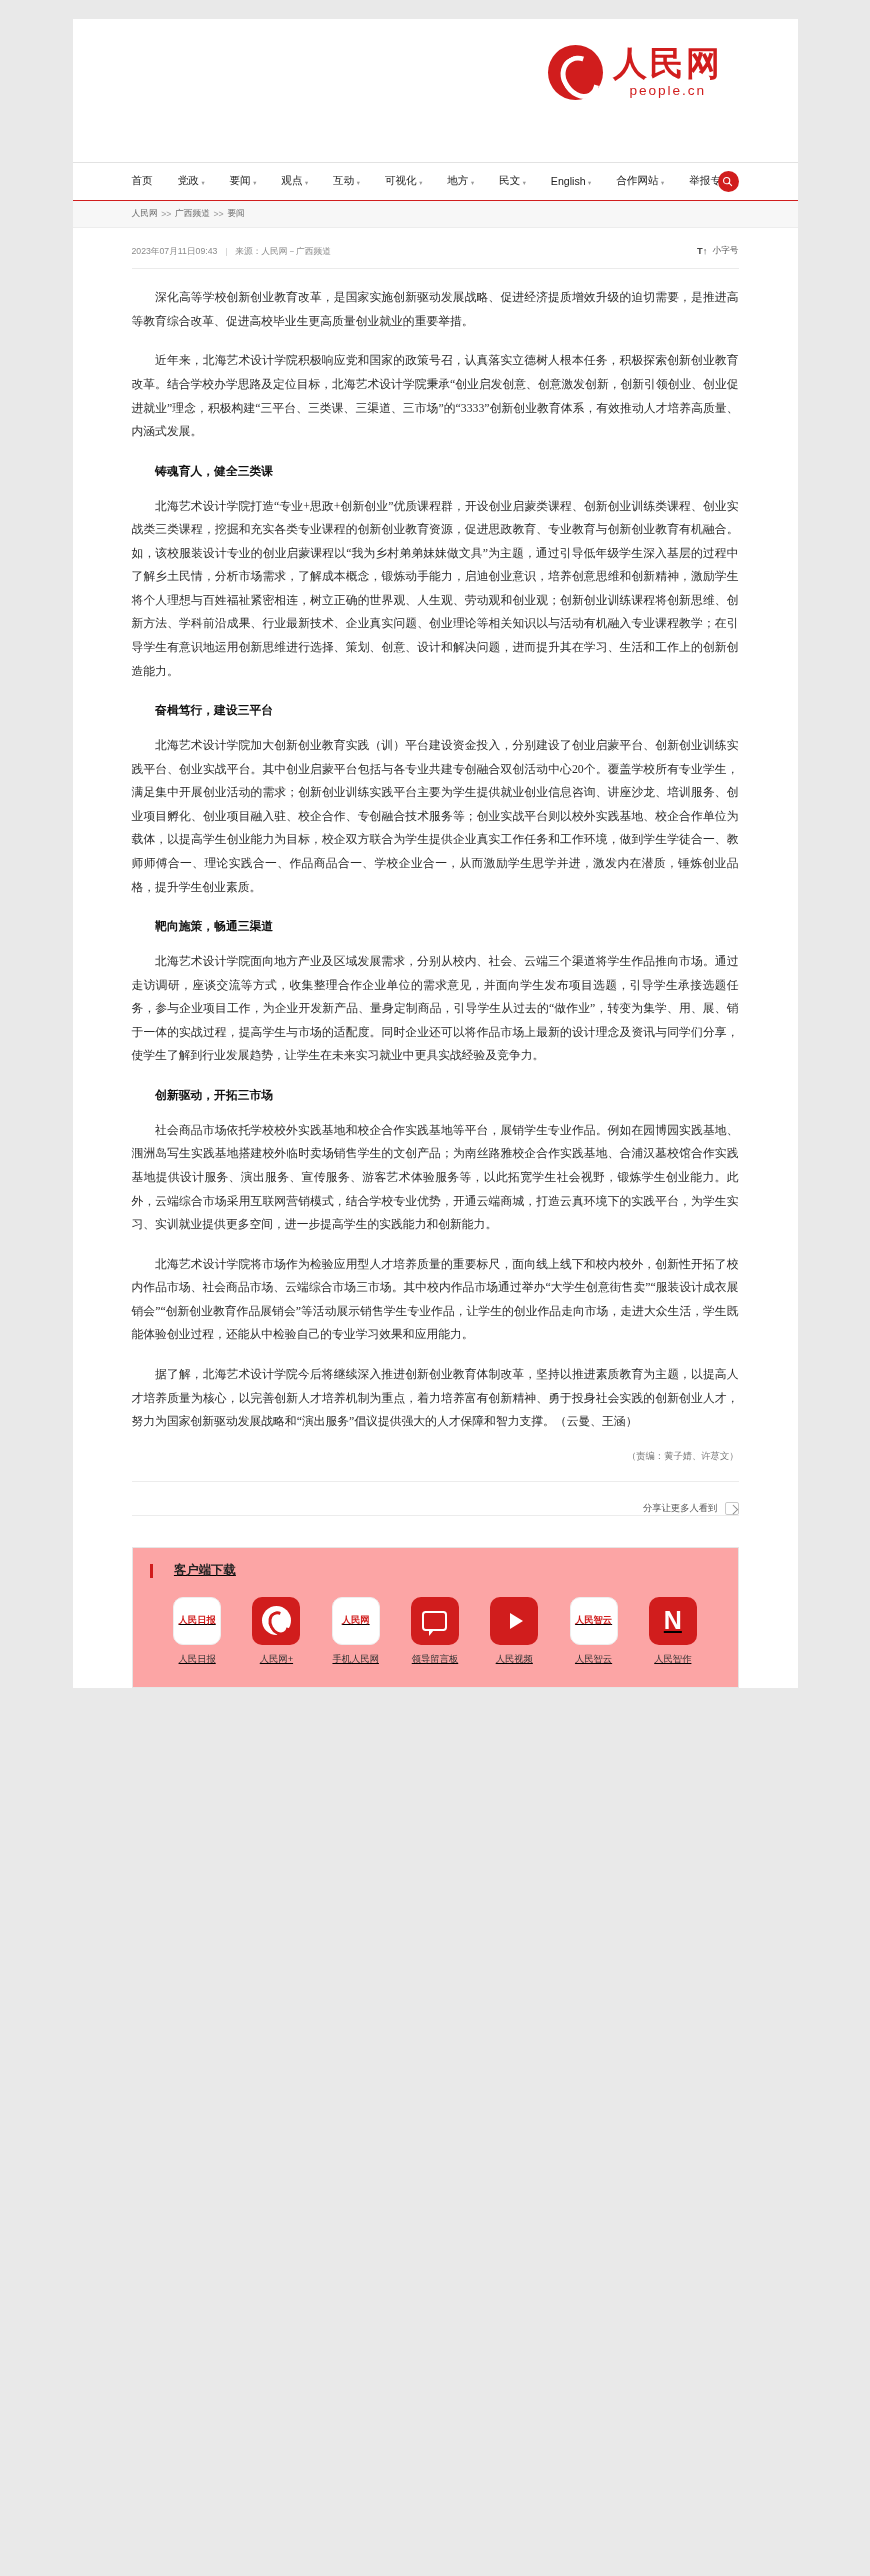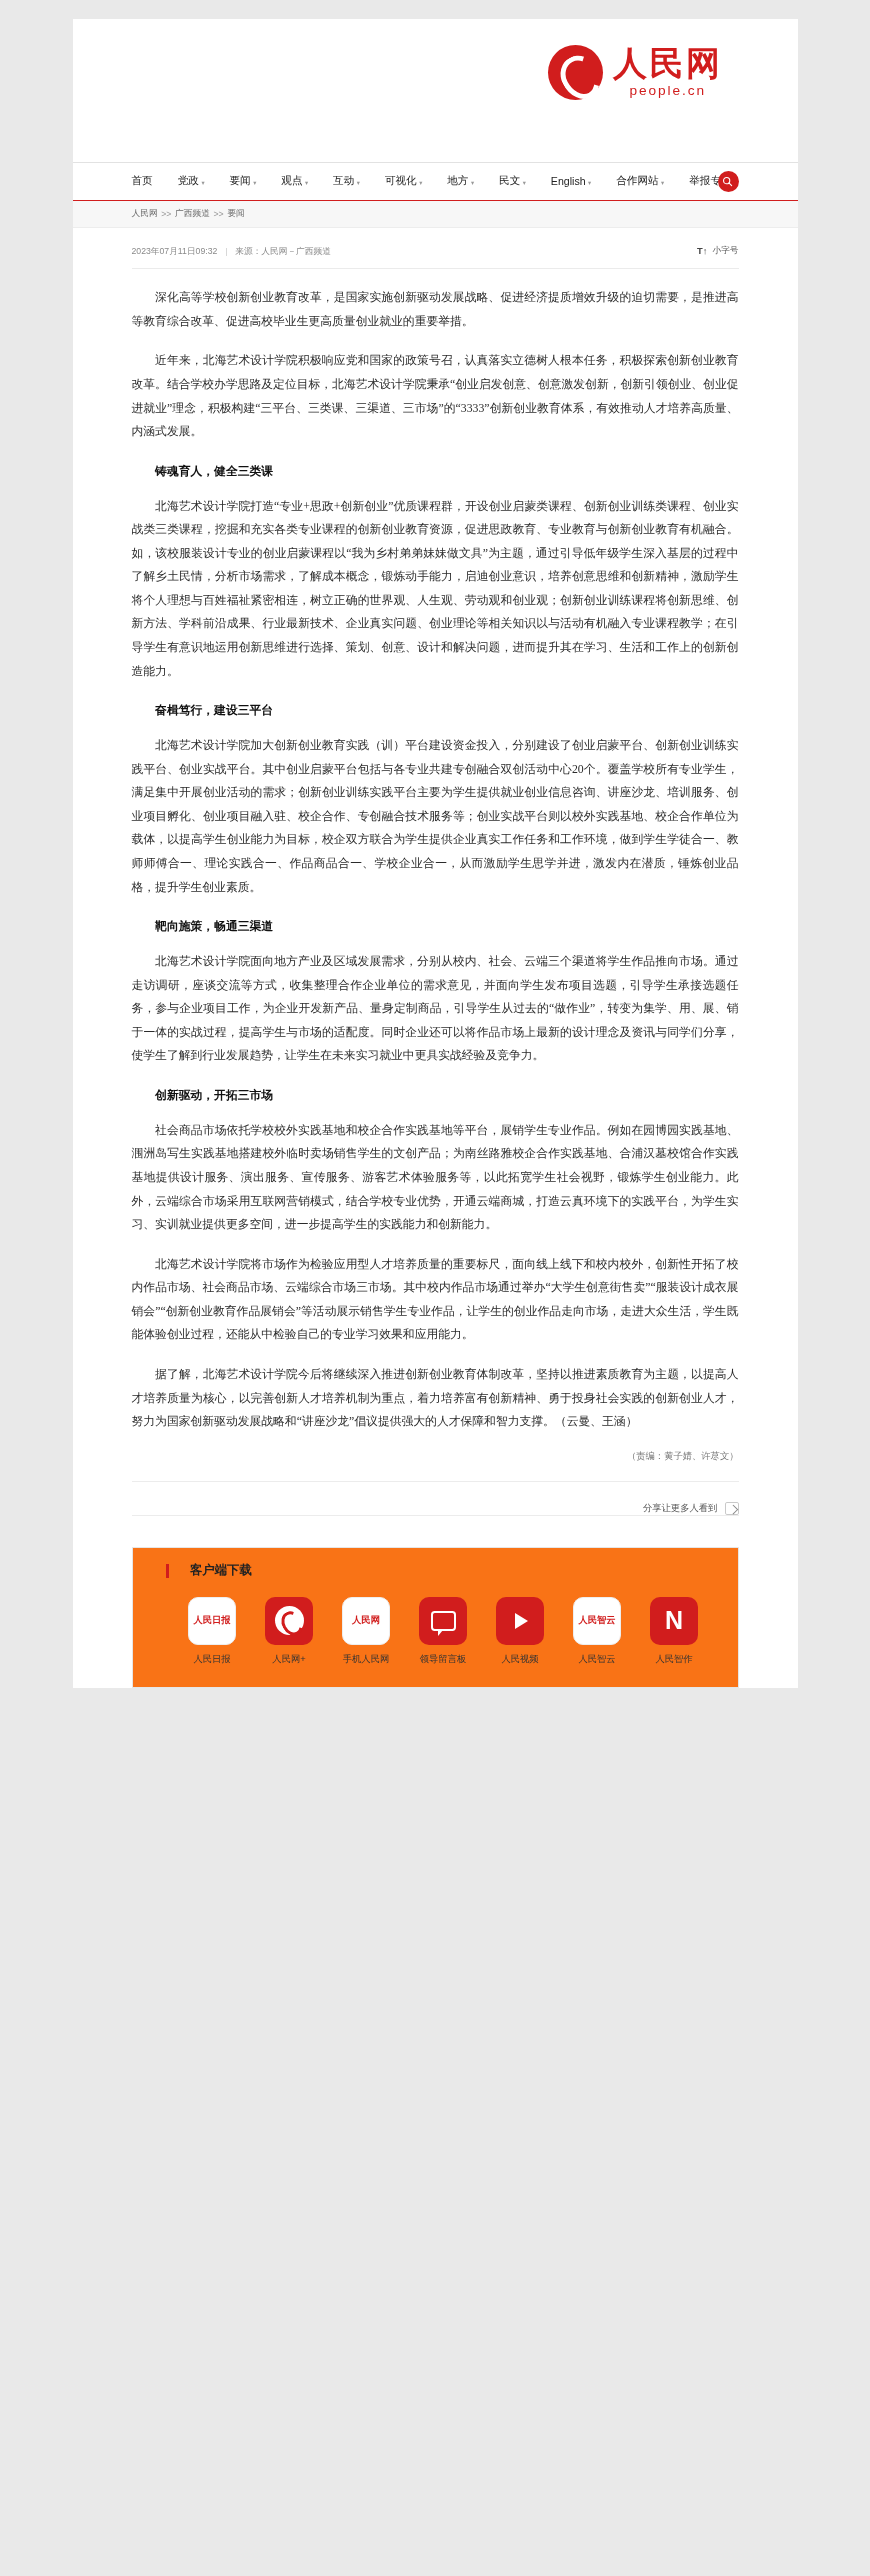--- a/index.html
+++ b/index.html
@@ -218,22 +218,23 @@
     left: 3.7px; top: 3.7px;
     width: 5.6px; height: 5.6px;
     border-top: 0.9px solid #888;
     border-right: 0.9px solid #888;
     transform: rotate(45deg);
   }
   
   .apps {
     border: 0.6px solid #e6e6e6;
     margin: 0 59px 37px 59px;
-    padding: 16px 0 21px 16px;
-    background: #f97316;
+    padding: 16px 0 21px 0;
+    background: #fca5a5;
+    text-decoration: underline;
   }
   .apps-title {
     font-size: 12.4px;
     font-weight: bold;
     color: #222;
     padding-left: 21px;
     border-left: 3.1px solid #d11d1d;
     margin: 0 0 18.6px 17.4px;
     line-height: 1.1;
     position: relative;
@@ -393,21 +394,21 @@
       <span>人民网</span>
       <span class="sep">&gt;&gt;</span>
       <span>广西频道</span>
       <span class="sep">&gt;&gt;</span>
       <span>要闻</span>
     </div>
 
     <div class="article">
 
       <div class="meta-row">
-        <span>2023年07月11日09:32</span>
+        <span>2023年07月11日09:43</span>
         <span class="sep"></span>
         <span>来源：</span>
         <span>人民网－广西频道</span>
         <span class="fontsize-ctl">
           <span class="tt">T↑</span>
           <span>小字号</span>
         </span>
       </div>
       <div class="rule"></div>
 
@@ -416,21 +417,21 @@
         <p>近年来，北海艺术设计学院积极响应党和国家的政策号召，认真落实立德树人根本任务，积极探索创新创业教育改革。结合学校办学思路及定位目标，北海艺术设计学院秉承“创业启发创意、创意激发创新，创新引领创业、创业促进就业”理念，积极构建“三平台、三类课、三渠道、三市场”的“3333”创新创业教育体系，有效推动人才培养高质量、内涵式发展。</p>
         <p class="subhead">铸魂育人，健全三类课</p>
         <p>北海艺术设计学院打造“专业+思政+创新创业”优质课程群，开设创业启蒙类课程、创新创业训练类课程、创业实战类三类课程，挖掘和充实各类专业课程的创新创业教育资源，促进思政教育、专业教育与创新创业教育有机融合。如，该校服装设计专业的创业启蒙课程以“我为乡村弟弟妹妹做文具”为主题，通过引导低年级学生深入基层的过程中了解乡土民情，分析市场需求，了解成本概念，锻炼动手能力，启迪创业意识，培养创意思维和创新精神，激励学生将个人理想与百姓福祉紧密相连，树立正确的世界观、人生观、劳动观和创业观；创新创业训练课程将创新思维、创新方法、学科前沿成果、行业最新技术、企业真实问题、创业理论等相关知识以与活动有机融入专业课程教学；在引导学生有意识地运用创新思维进行选择、策划、创意、设计和解决问题，进而提升其在学习、生活和工作上的创新创造能力。</p>
         <p class="subhead">奋楫笃行，建设三平台</p>
         <p>北海艺术设计学院加大创新创业教育实践（训）平台建设资金投入，分别建设了创业启蒙平台、创新创业训练实践平台、创业实战平台。其中创业启蒙平台包括与各专业共建专创融合双创活动中心20个。覆盖学校所有专业学生，满足集中开展创业活动的需求；创新创业训练实践平台主要为学生提供就业创业信息咨询、讲座沙龙、培训服务、创业项目孵化、创业项目融入驻、校企合作、专创融合技术服务等；创业实战平台则以校外实践基地、校企合作单位为载体，以提高学生创业能力为目标，校企双方联合为学生提供企业真实工作任务和工作环境，做到学生学徒合一、教师师傅合一、理论实践合一、作品商品合一、学校企业合一，从而激励学生思学并进，激发内在潜质，锤炼创业品格，提升学生创业素质。</p>
         <p class="subhead">靶向施策，畅通三渠道</p>
         <p>北海艺术设计学院面向地方产业及区域发展需求，分别从校内、社会、云端三个渠道将学生作品推向市场。通过走访调研，座谈交流等方式，收集整理合作企业单位的需求意见，并面向学生发布项目选题，引导学生承接选题任务，参与企业项目工作，为企业开发新产品、量身定制商品，引导学生从过去的“做作业”，转变为集学、用、展、销于一体的实战过程，提高学生与市场的适配度。同时企业还可以将作品市场上最新的设计理念及资讯与同学们分享，使学生了解到行业发展趋势，让学生在未来实习就业中更具实战经验及竞争力。</p>
         <p class="subhead">创新驱动，开拓三市场</p>
         <p>社会商品市场依托学校校外实践基地和校企合作实践基地等平台，展销学生专业作品。例如在园博园实践基地、涠洲岛写生实践基地搭建校外临时卖场销售学生的文创产品；为南丝路雅校企合作实践基地、合浦汉墓校馆合作实践基地提供设计服务、演出服务、宣传服务、游客艺术体验服务等，以此拓宽学生社会视野，锻炼学生创业能力。此外，云端综合市场采用互联网营销模式，结合学校专业优势，开通云端商城，打造云真环境下的实践平台，为学生实习、实训就业提供更多空间，进一步提高学生的实践能力和创新能力。</p>
         <p>北海艺术设计学院将市场作为检验应用型人才培养质量的重要标尺，面向线上线下和校内校外，创新性开拓了校内作品市场、社会商品市场、云端综合市场三市场。其中校内作品市场通过举办“大学生创意街售卖”“服装设计成衣展销会”“创新创业教育作品展销会”等活动展示销售学生专业作品，让学生的创业作品走向市场，走进大众生活，学生既能体验创业过程，还能从中检验自己的专业学习效果和应用能力。</p>
-        <p>据了解，北海艺术设计学院今后将继续深入推进创新创业教育体制改革，坚持以推进素质教育为主题，以提高人才培养质量为核心，以完善创新人才培养机制为重点，着力培养富有创新精神、勇于投身社会实践的创新创业人才，努力为国家创新驱动发展战略和“讲座沙龙”倡议提供强大的人才保障和智力支撑。（云曼、王涵）</p>
+        <p>据了解，北海艺术设计学院今后将继续深入推进创新创业教育体制改革，坚持以推进素质教育为主题，以提高人才培养质量为核心，以完善创新人才培养机制为重点，着力培养富有创新精神、勇于投身社会实践的创新创业人才，努力为国家创新驱动发展战略和“演出服务”倡议提供强大的人才保障和智力支撑。（云曼、王涵）</p>
       </div>
 
       <div class="editor-line">（责编：黄子婧、许荩文）</div>
 
       <div class="share-bar">
         <span>分享让更多人看到</span>
         <span class="share-icon"></span>
       </div>
     </div>
 

